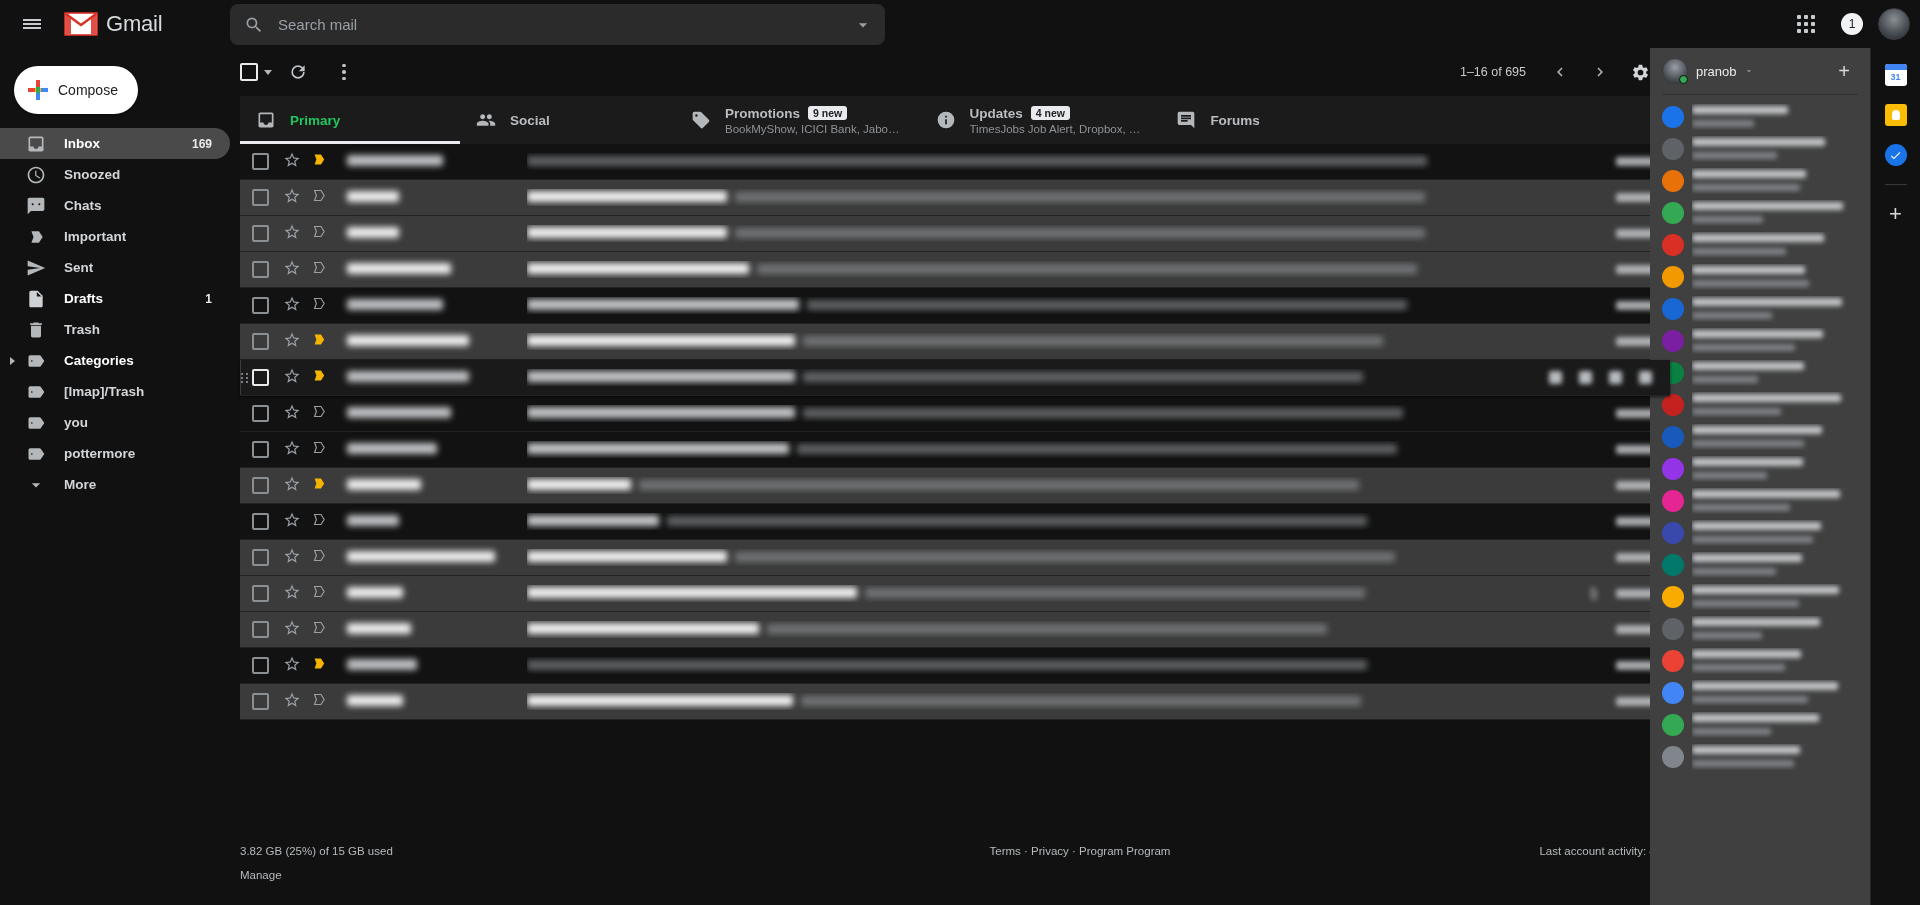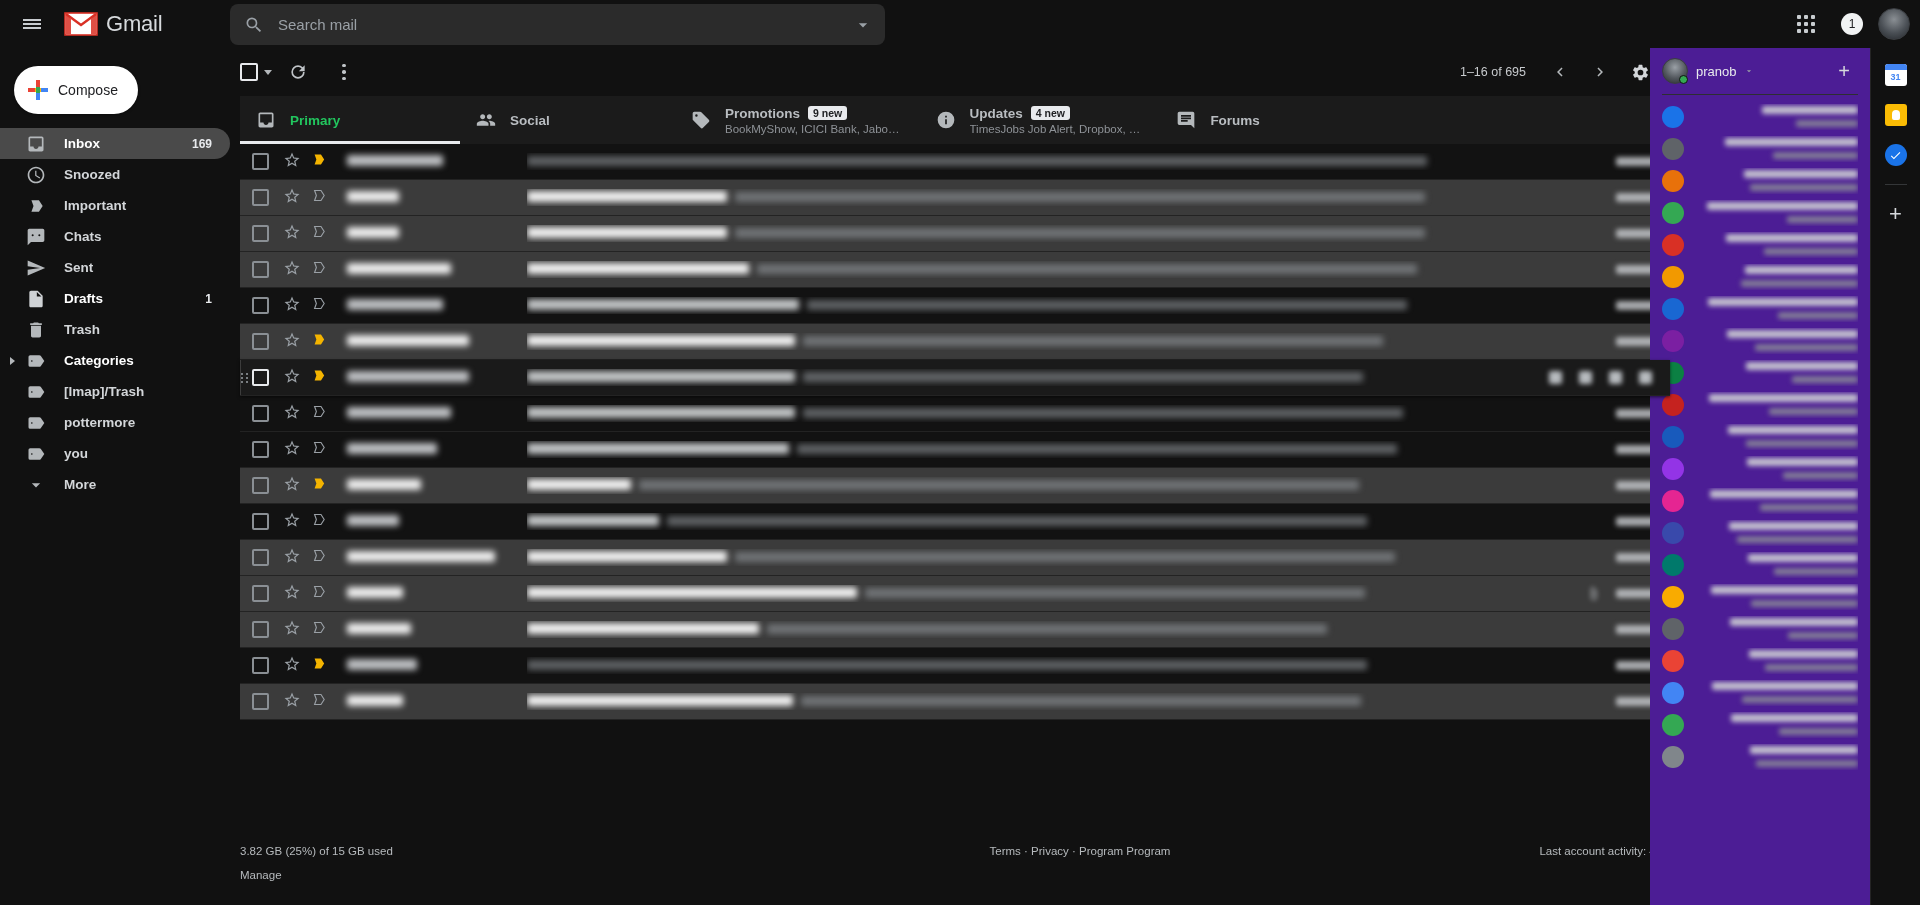--- a/index.html
+++ b/index.html
@@ -209,21 +209,21 @@
   }
   .f-left { position: absolute; left: 0; top: 18px; }
   .f-mid  { position: absolute; left: 50%; transform: translateX(-50%); top: 18px; }
   .f-right{ position: absolute; right: 192px; top: 18px; text-align: right; }
   .f-sub  { margin-top: 12px; }
   .flink { color: #b6babd; text-decoration: none; cursor: pointer; }
 
   
   .chatpanel {
     position: absolute; top: 48px; right: 50px; width: 220px; height: 857px;
-    background: #4c1d95; padding: 0 8px; text-align: right;
+    background: #404040; padding: 0 8px;
   }
   .chat-head {
     height: 46px; display: flex; align-items: center; gap: 8px; padding: 0 4px; position: relative;
   }
   .chat-avatar {
     width: 26px; height: 26px; border-radius: 50%; position: relative;
     background: radial-gradient(circle at 50% 35%, #9aa0a6 0%, #52575d 55%, #26292d 100%);
     border: 1px solid #3a3d41;
   }
   .chat-avatar .online {
@@ -343,32 +343,32 @@
           <div class="nav-ic">
             <svg width="20" height="20" viewBox="0 0 24 24" fill="#b4b8bb">
               <path d="M11.99 2C6.47 2 2 6.48 2 12s4.47 10 9.99 10C17.52 22 22 17.52 22 12S17.52 2 11.99 2zM12 20c-4.42 0-8-3.58-8-8s3.58-8 8-8 8 3.58 8 8-3.58 8-8 8zm.5-13H11v6l5.25 3.15.75-1.23-4.5-2.67z"></path>
             </svg>
           </div>
           <div class="navlabel">Snoozed</div>
         </div>
         <div class="navitem">
           <div class="nav-ic">
             <svg width="20" height="20" viewBox="0 0 24 24" fill="#b4b8bb">
+              <path d="M20 2H4c-1.1 0-2 .9-2 2v18l4-4h14c1.1 0 2-.9 2-2V4c0-1.1-.9-2-2-2zM8 11a1.2 1.2 0 110-2.4A1.2 1.2 0 018 11zm8 0a1.2 1.2 0 110-2.4A1.2 1.2 0 0116 11z"></path>
+            </svg>
+          </div>
+          <div class="navlabel">Chats</div>
+        </div>
+        <div class="navitem">
+          <div class="nav-ic">
+            <svg width="20" height="20" viewBox="0 0 24 24" fill="#b4b8bb">
               <path d="M6.5 5h9l4.5 7-4.5 7h-9l2.5-7z"></path>
             </svg>
           </div>
           <div class="navlabel">Important</div>
-        </div>
-        <div class="navitem">
-          <div class="nav-ic">
-            <svg width="20" height="20" viewBox="0 0 24 24" fill="#b4b8bb">
-              <path d="M20 2H4c-1.1 0-2 .9-2 2v18l4-4h14c1.1 0 2-.9 2-2V4c0-1.1-.9-2-2-2zM8 11a1.2 1.2 0 110-2.4A1.2 1.2 0 018 11zm8 0a1.2 1.2 0 110-2.4A1.2 1.2 0 0116 11z"></path>
-            </svg>
-          </div>
-          <div class="navlabel">Chats</div>
         </div>
         <div class="navitem">
           <div class="nav-ic">
             <svg width="20" height="20" viewBox="0 0 24 24" fill="#b4b8bb">
               <path d="M2.01 21L23 12 2.01 3 2 10l15 2-15 2z"></path>
             </svg>
           </div>
           <div class="navlabel">Sent</div>
         </div>
         <div class="navitem bold">
@@ -404,29 +404,29 @@
             </svg>
           </div>
           <div class="navlabel">[Imap]/Trash</div>
         </div>
         <div class="navitem">
           <div class="nav-ic">
             <svg width="20" height="20" viewBox="0 0 24 24" fill="#b4b8bb">
               <path d="M17.63 5.84C17.27 5.33 16.67 5 16 5H5a2 2 0 00-2 2v10a2 2 0 002 2h11c.67 0 1.27-.33 1.63-.84L22 12l-4.37-6.16zM7 13a1 1 0 110-2 1 1 0 010 2z"></path>
             </svg>
           </div>
+          <div class="navlabel">you</div>
+        </div>
+        <div class="navitem">
+          <div class="nav-ic">
+            <svg width="20" height="20" viewBox="0 0 24 24" fill="#b4b8bb">
+              <path d="M17.63 5.84C17.27 5.33 16.67 5 16 5H5a2 2 0 00-2 2v10a2 2 0 002 2h11c.67 0 1.27-.33 1.63-.84L22 12l-4.37-6.16zM7 13a1 1 0 110-2 1 1 0 010 2z"></path>
+            </svg>
+          </div>
           <div class="navlabel">pottermore</div>
-        </div>
-        <div class="navitem">
-          <div class="nav-ic">
-            <svg width="20" height="20" viewBox="0 0 24 24" fill="#b4b8bb">
-              <path d="M17.63 5.84C17.27 5.33 16.67 5 16 5H5a2 2 0 00-2 2v10a2 2 0 002 2h11c.67 0 1.27-.33 1.63-.84L22 12l-4.37-6.16zM7 13a1 1 0 110-2 1 1 0 010 2z"></path>
-            </svg>
-          </div>
-          <div class="navlabel">you</div>
         </div>
         <div class="navitem">
           <div class="nav-ic">
             <svg width="20" height="20" viewBox="0 0 24 24" fill="#b4b8bb">
               <path d="M7 10l5 5 5-5z"></path>
             </svg>
           </div>
           <div class="navlabel">More</div>
         </div>
       </div>

